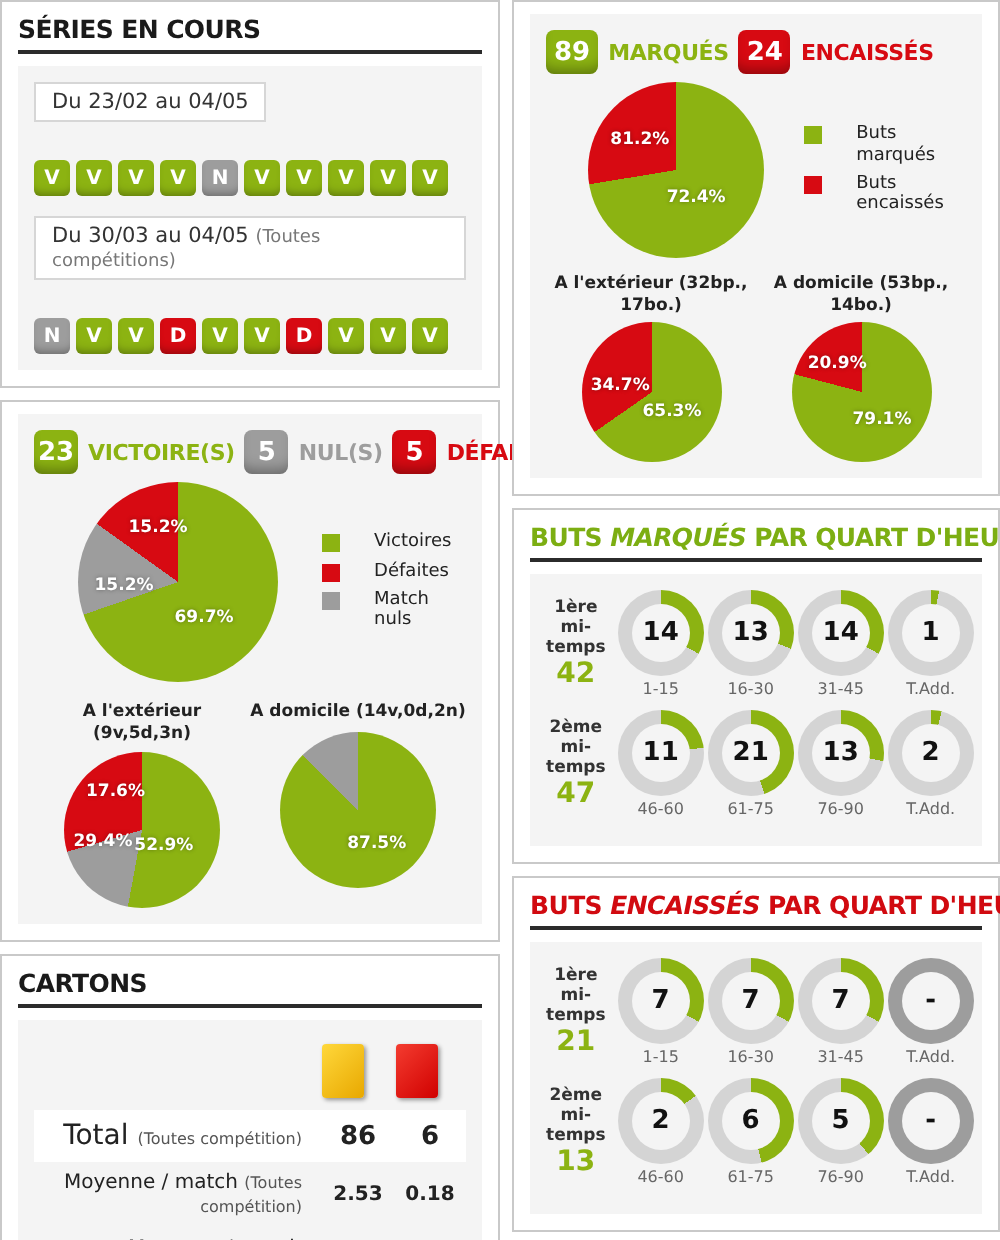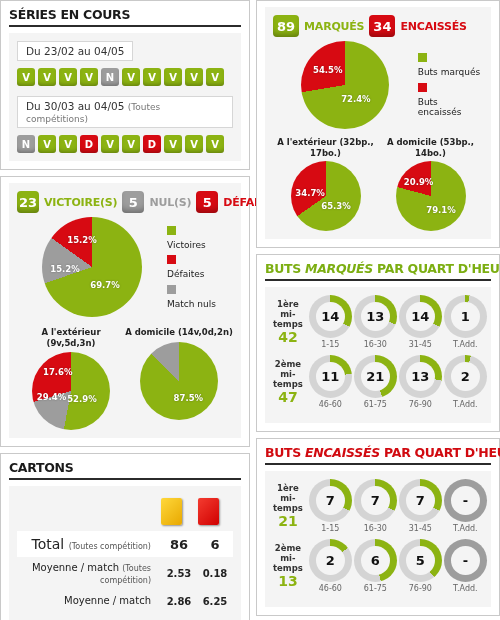--- a/index.html
+++ b/index.html
@@ -38,21 +38,21 @@
 
   
   .serie-block + .serie-block { margin-top:10px; }
   .serie-date {
     display:inline-block;
     background:#ffffff;
     border:1px solid #d6d6d6;
     padding:3px 8px;
     font-size:10.5px;
     color:#333;
-    margin-bottom:7px;
+    margin-bottom:19px;
   }
   .serie-date .sub { color:#777; font-size:9px; }
   .badges { display:flex; gap:3px; }
   .badge {
     width:18px; height:18px;
     border-radius:3px;
     color:#fff;
     font-weight:bold;
     font-size:10px;
     display:flex; align-items:center; justify-content:center;
@@ -81,21 +81,21 @@
   
   .pie-wrap { position:relative; }
   .pie { border-radius:50%; position:relative; }
   .pie-label {
     position:absolute; color:#fff; font-weight:bold; font-size:8.5px;
     text-shadow:0 0 2px rgba(0,0,0,.35);
     transform:translate(-50%,-50%);
     white-space:nowrap;
   }
   .legend { display:flex; flex-direction:column; gap:4px; }
-  .legend-row { display:flex; align-items:flex-start; gap:5px; font-size:9px; color:#222;flex-direction:column; }
+  .legend-row { display:flex; align-items:flex-start; gap:17px; font-size:9px; color:#222; }
   .legend-sw { width:9px; height:9px; flex:0 0 9px; margin-top:1px; }
   .legend-txt { line-height:1.15; }
   .mini-title { font-size:8.5px; font-weight:bold; color:#222; text-align:center; line-height:1.25; }
 
   
   .card-icons { display:flex; justify-content:flex-end; gap:16px; padding:4px 14px 6px 0; }
   .card-ic {
     width:21px; height:27px; border-radius:2px;
     box-shadow:1px 1px 2px rgba(0,0,0,.4);
   }
@@ -256,30 +256,30 @@
 
   </div>
 
   <div class="col-right">
 
     <div class="panel">
       <div class="panel-body">
         <div class="res-head" id="stats-summary">
             <div class="sq green">89</div>
             <div class="lbl green">MARQUÉS</div>
-            <div class="sq red">34</div>
+            <div class="sq red">24</div>
             <div class="lbl red">ENCAISSÉS</div>
           </div>
 
         <div style="display:flex;align-items:center;margin-top:4px;">
           <div style="width:148px;display:flex;justify-content:center;">
             <div class="pie-wrap">
               <div class="pie" id="pie-buts-main" style="width: 88px; height: 88px; background: conic-gradient(rgb(140, 179, 18) 0deg, rgb(140, 179, 18) 260.64deg, rgb(215, 10, 18) 260.64deg, rgb(215, 10, 18) 360deg);"></div>
               <div class="pie-label" style="left:62%;top:66%;">72.4%</div>
-              <div class="pie-label" style="left:30%;top:33%;">54.5%</div>
+              <div class="pie-label" style="left:30%;top:33%;">81.2%</div>
             </div>
           </div>
           <div class="legend" id="buts-legend">
               <div class="legend-row">
                 <span class="legend-sw" style="background: rgb(140, 179, 18);"></span>
                 <span class="legend-txt">Buts marqués</span>
               </div>
               <div class="legend-row">
                 <span class="legend-sw" style="background: rgb(215, 10, 18);"></span>
                 <span class="legend-txt">Buts encaissés</span>

